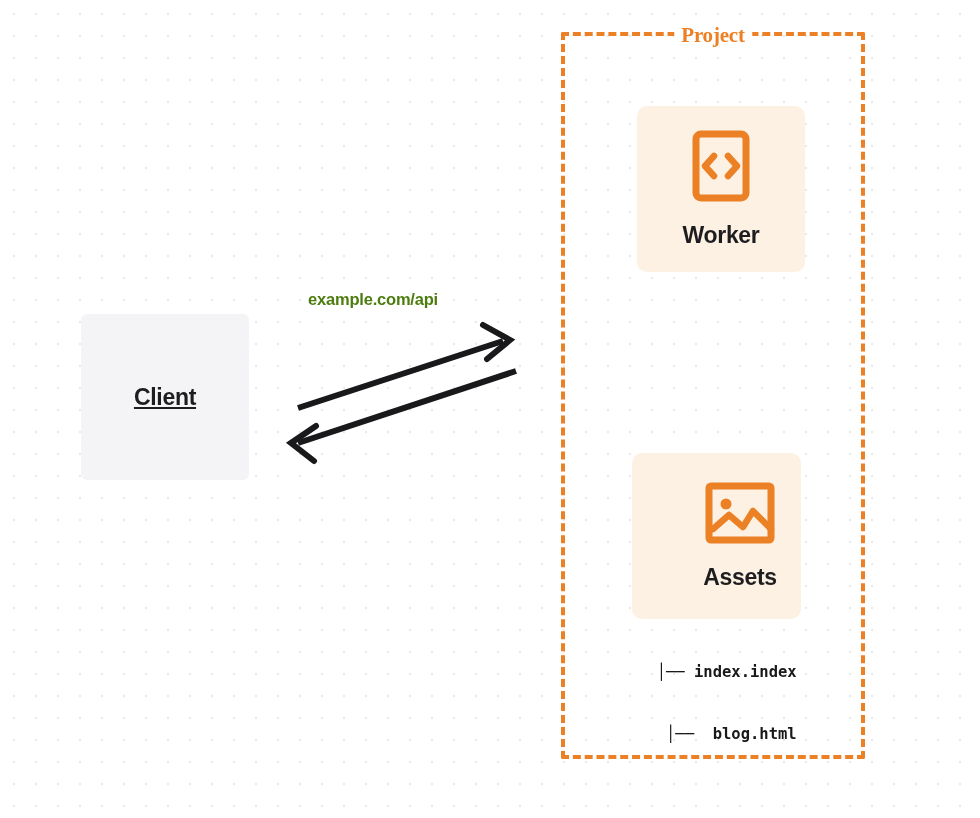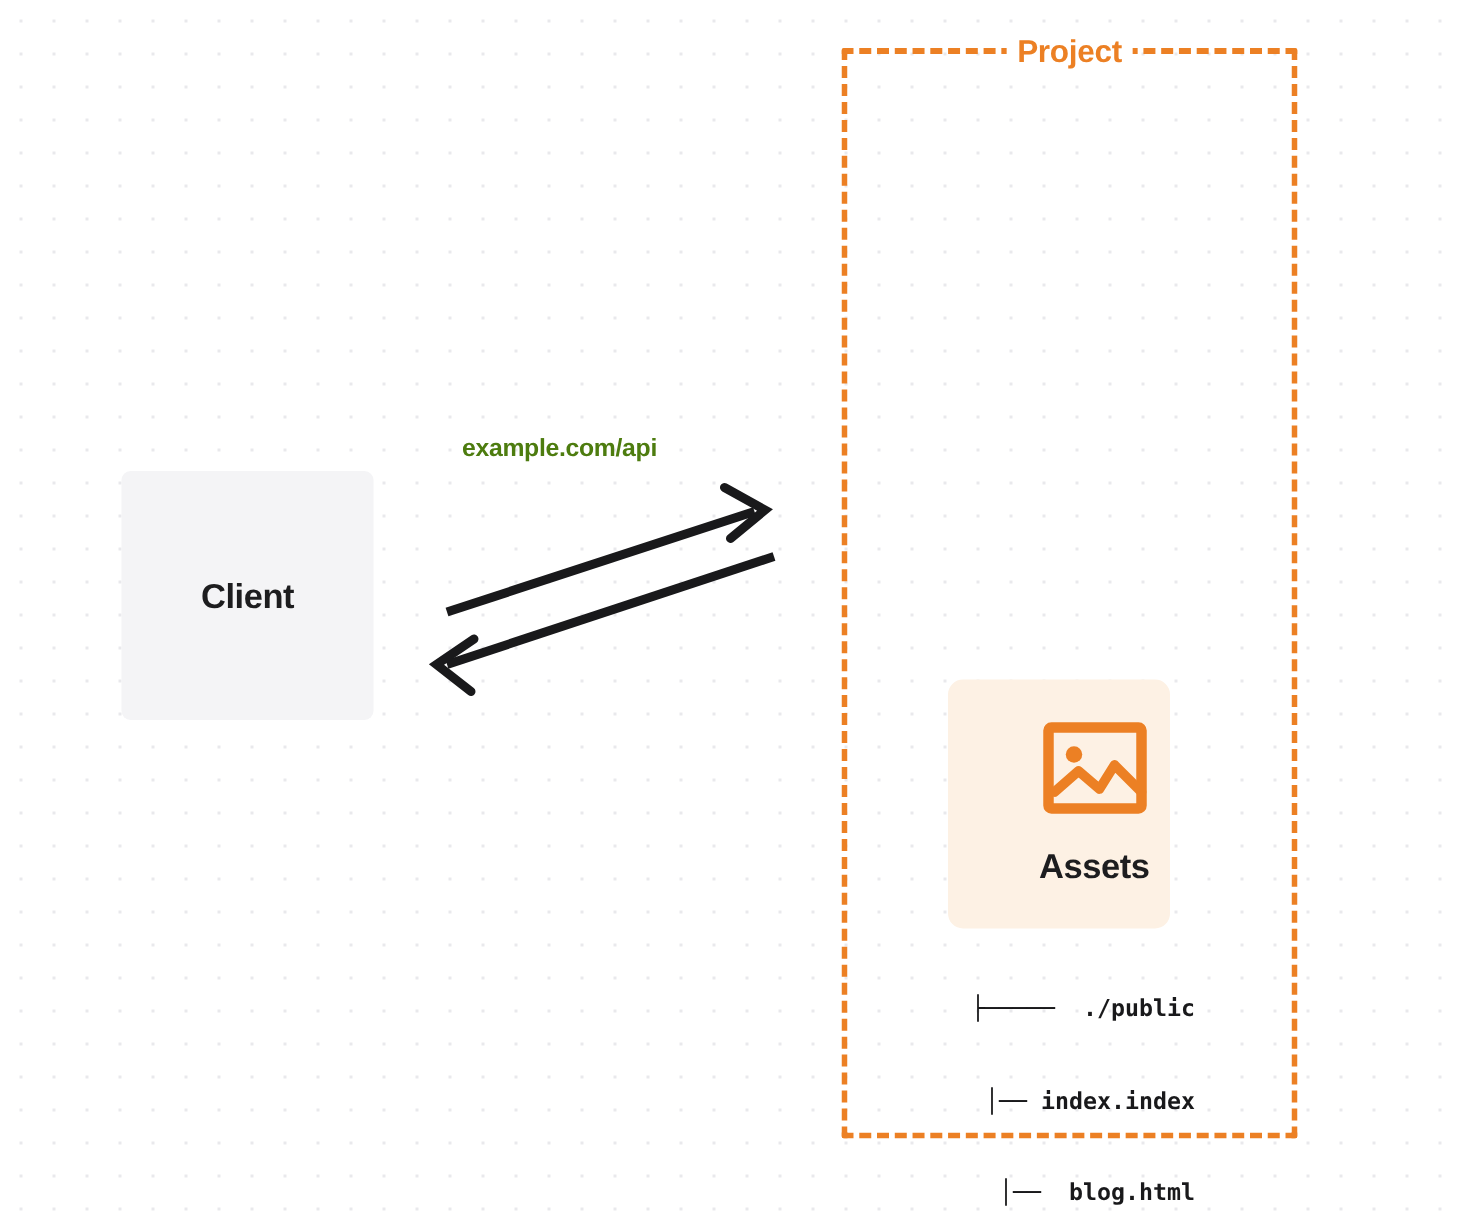--- a/index.html
+++ b/index.html
@@ -31,20 +31,21 @@
     border-radius: 6px;
     display: flex;
     align-items: center;
     justify-content: center;
   }
   #client-node .node-label {
     font-size: 23px;
     font-weight: bold;
     color: #1d1d1f;
     letter-spacing: -0.3px;
+    text-decoration: underline;
   }
 
   
   #connector-arrows {
     position: absolute;
     left: 0;
     top: 0;
     width: 980px;
     height: 818px;
     pointer-events: none;
@@ -76,20 +77,21 @@
     left: 50%;
     top: -13px;
     transform: translateX(-50%);
     background: #ffffff;
     padding: 0 7px;
     font-size: 21px;
     font-weight: bold;
     color: #ec8024;
     letter-spacing: -0.2px;
     white-space: nowrap;
+    font-family: Liberation Serif, serif;
   }
 
   
   .service-card {
     position: absolute;
     background: #fdf1e4;
     border-radius: 10px;
     display: flex;
     flex-direction: column;
     align-items: center;
@@ -97,21 +99,21 @@
   }
   #worker-card {
     left: 72px;
     top: 70px;
     width: 168px;
     height: 166px;
   }
   #assets-card {
     left: 67px;
     top: 417px;
-    width: 148px;
+    width: 169px;
     height: 166px;
     padding-left: 47px;
   }
   .service-card .card-icon {
     display: block;
     margin-bottom: 16px;
   }
   .service-card .card-label {
     font-size: 23px;
     font-weight: bold;
@@ -153,32 +155,41 @@
     <polyline points="316,426 291,443 314,461" fill="none" stroke="#19191b" stroke-width="6" stroke-linecap="round" stroke-linejoin="miter"></polyline>
   </g>
 </svg>
 
 <div id="request-label">example.com/api</div>
 
 <div id="project-container">
 
   <div id="project-title">Project</div>
 
+  <div id="worker-card" class="service-card">
+    <span class="card-icon">
+      <svg width="58" height="72" viewBox="0 0 58 72" xmlns="http://www.w3.org/2000/svg">
+        <rect x="4" y="4" width="50" height="64" rx="5" ry="5" fill="none" stroke="#ec8024" stroke-width="7"></rect>
+        <polyline points="22,26 13,36 22,46" fill="none" stroke="#ec8024" stroke-width="6.5" stroke-linecap="round" stroke-linejoin="round"></polyline>
+        <polyline points="36,26 45,36 36,46" fill="none" stroke="#ec8024" stroke-width="6.5" stroke-linecap="round" stroke-linejoin="round"></polyline>
+      </svg>
+    </span>
+    <span class="card-label">Worker</span>
+  </div>
 
   <div id="assets-card" class="service-card">
     <span class="card-icon">
       <svg width="70" height="62" viewBox="0 0 70 62" xmlns="http://www.w3.org/2000/svg">
         <rect x="4" y="4" width="62" height="54" rx="2" ry="2" fill="none" stroke="#ec8024" stroke-width="7"></rect>
         <circle cx="21" cy="22" r="5.5" fill="#ec8024"></circle>
         <polyline points="8,47 24,33 38,45 48,29 66,47" fill="none" stroke="#ec8024" stroke-width="6.5" stroke-linecap="round" stroke-linejoin="round"></polyline>
       </svg>
     </span>
     <span class="card-label">Assets</span>
   </div>
 
   <div id="assets-file-tree">
-    <span class="tree-line">├─────  ./public</span>
     <span class="tree-line">     │── index.index</span>
     <span class="tree-line">     │──  blog.html</span>
     
   </div>
 
 </div>
 
 </body></html>

